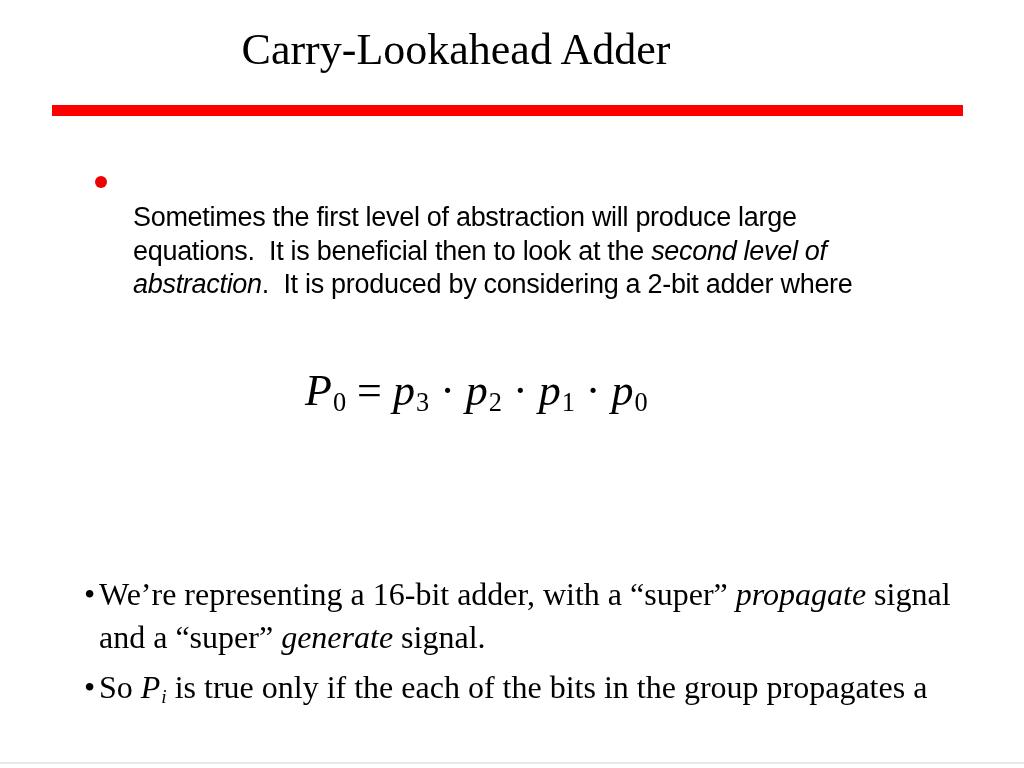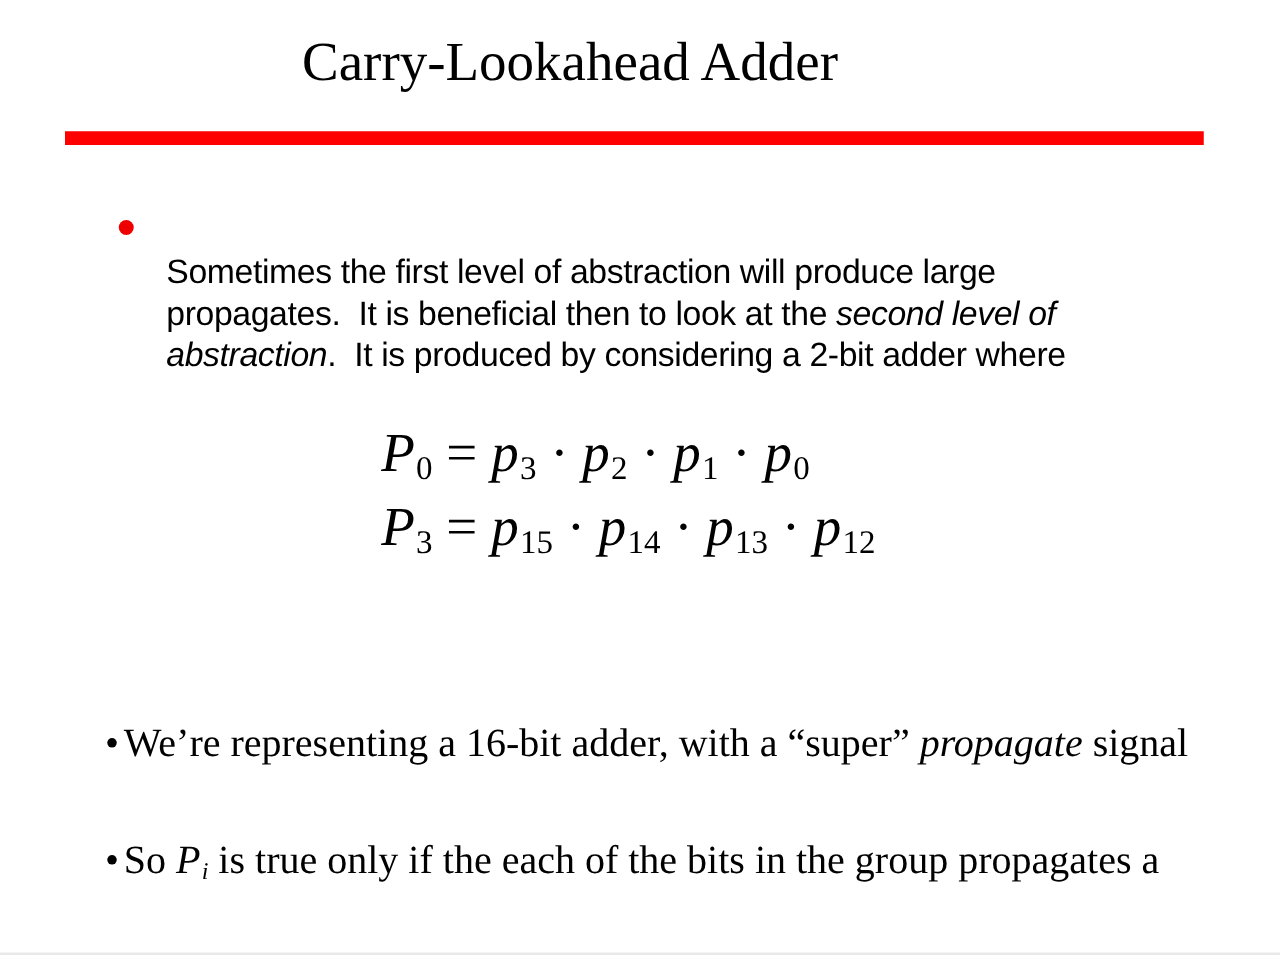--- a/index.html
+++ b/index.html
@@ -62,21 +62,21 @@
   }
   .line { white-space: pre; }
 
   .equations {
     position: absolute;
     left: 305px;
     top: 333px;
     font-family: "Liberation Serif", serif;
     font-size: 44px;
   }
-  .equations .line { line-height: 59px; }
+  .equations .line { line-height: 59px; margin-top: 28px; }
 
   sub {
     font-size: 0.6em;
     line-height: 0;
     vertical-align: baseline;
     position: relative;
     top: 0.24em;
     margin-left: 1px;
   }
 
@@ -111,33 +111,33 @@
 <div>
 
   <h1 class="title">Carry-Lookahead Adder</h1>
 
   <div class="rule"></div>
 
   <span class="dot"></span>
 
   <div class="intro">
       <div class="line"><span>Sometimes the first level of abstraction will produce large</span></div>
-      <div class="line"><span>propagates.  It is beneficial then to look at the </span><span class="it">second level of</span></div>
+      <div class="line"><span>equations.  It is beneficial then to look at the </span><span class="it">second level of</span></div>
       <div class="line"><span class="it">abstraction</span><span>.  It is produced by considering a 2-bit adder where</span></div>
     </div>
 
   <div class="equations">
       <div class="line"><span class="it">P</span><sub>0</sub><span> = </span><span class="it">p</span><sub>3</sub><span> · </span><span class="it">p</span><sub>2</sub><span> · </span><span class="it">p</span><sub>1</sub><span> · </span><span class="it">p</span><sub>0</sub></div>
-      <div class="line"><span class="it">P</span><sub>3</sub><span> = </span><span class="it">p</span><sub>15</sub><span> · </span><span class="it">p</span><sub>14</sub><span> · </span><span class="it">p</span><sub>13</sub><span> · </span><span class="it">p</span><sub>12</sub></div>
     </div>
 
   <div class="sbullet b2">
     <span class="glyph">•</span>
     <div class="lines">
         <div class="line"><span>We’re representing a 16-bit adder, with a “super” </span><span class="it">propagate</span><span> signal</span></div>
+        <div class="line"><span>and a “super” </span><span class="it">generate</span><span> signal.</span></div>
       </div>
   </div>
 
   <div class="sbullet b3">
     <span class="glyph">•</span>
     <div class="lines">
         <div class="line"><span>So </span><span class="it">P</span><sub class="it">i</sub><span> is true only if the each of the bits in the group propagates a</span></div>
       </div>
   </div>
 

